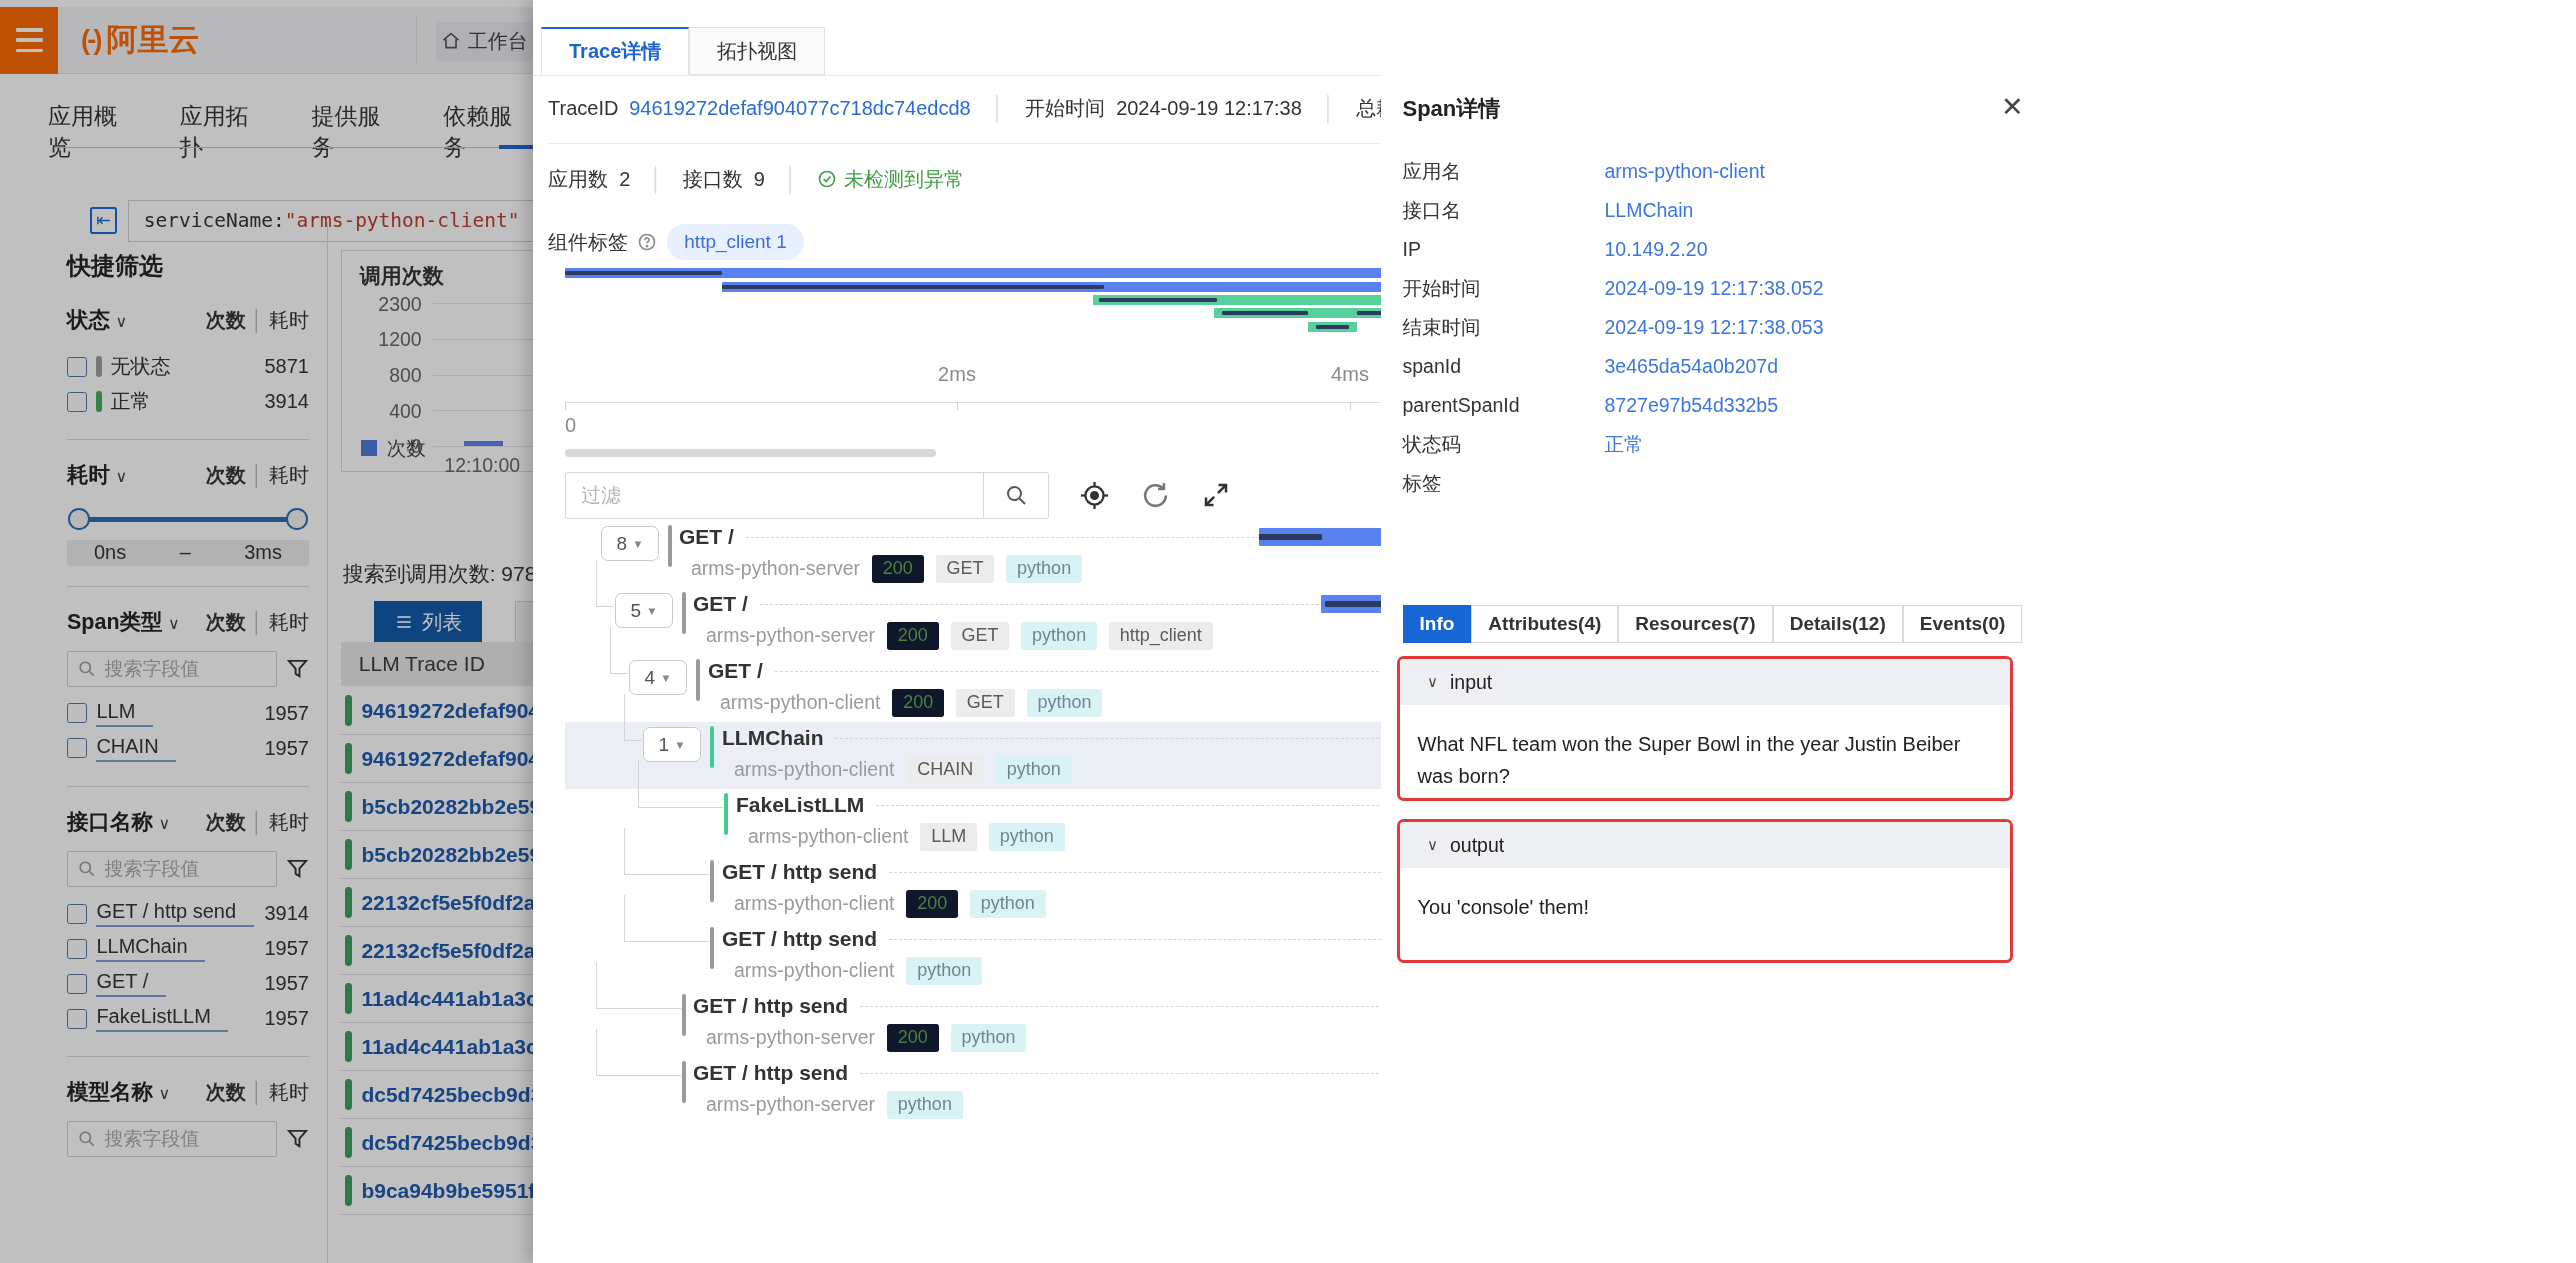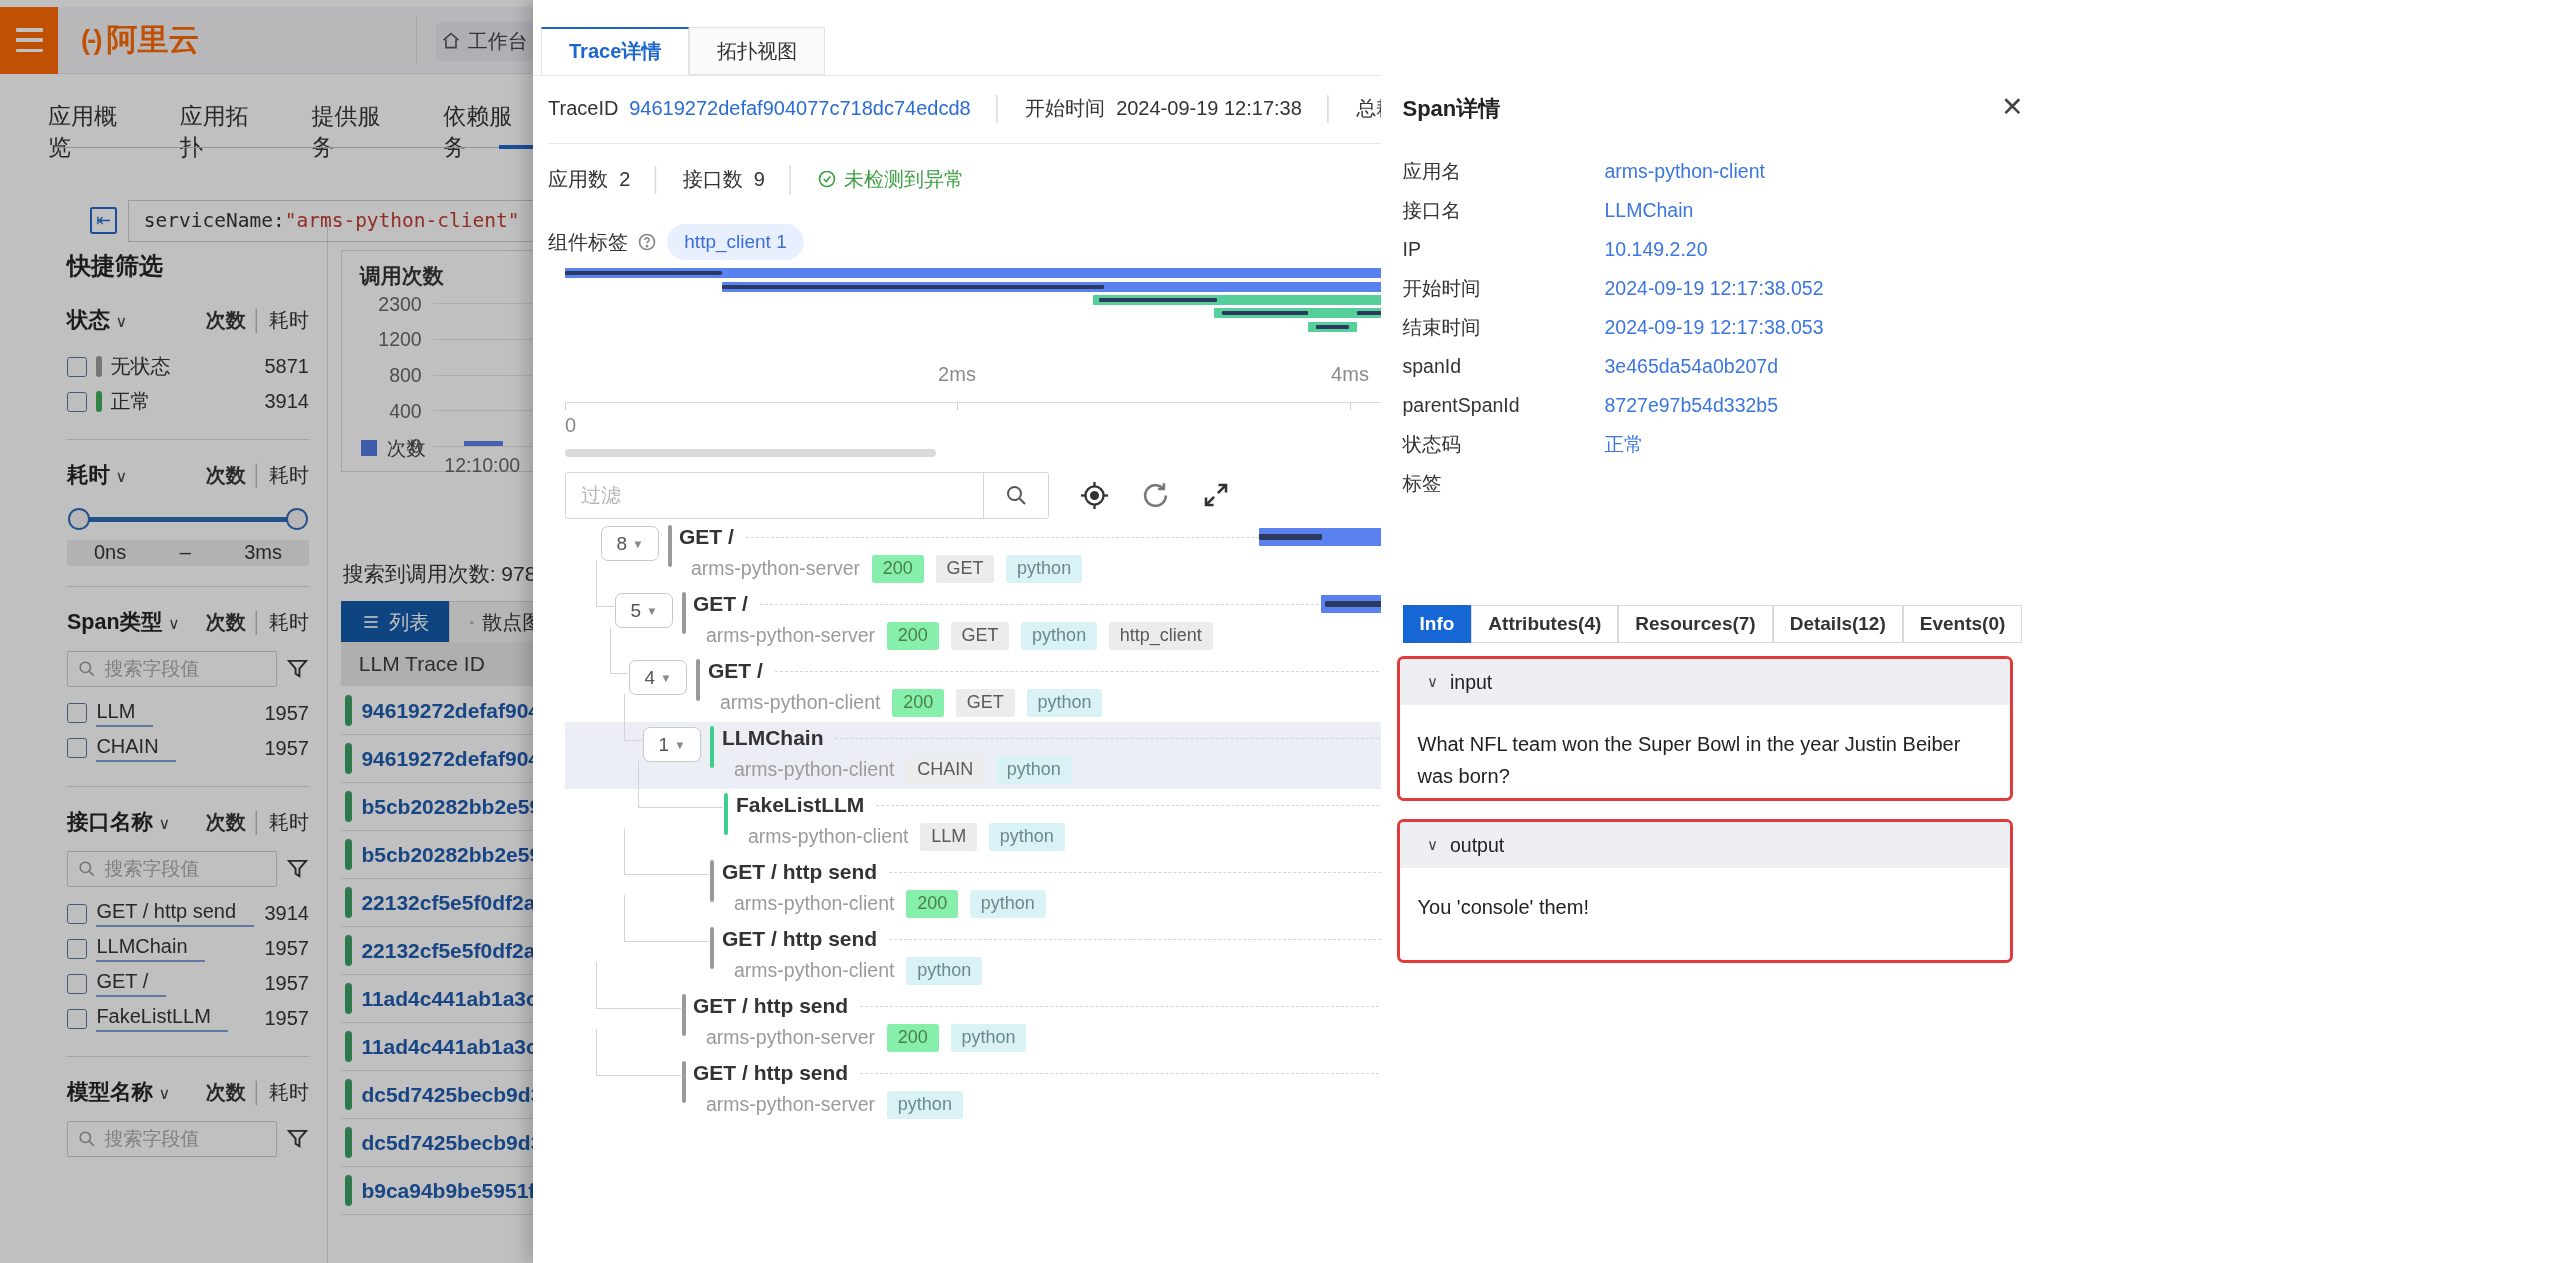--- a/index.html
+++ b/index.html
@@ -53,21 +53,21 @@
   #chart-box { position:absolute; left:1.3px; top:250px; width:202px; height:222px; border:0.7px solid #d9d9d9; background:#fff; }
   #chart-title { position:absolute; left:17.5px; top:10.8px; font-size:21px; font-weight:bold; color:#333; }
   .ytick { position:absolute; width:74px; text-align:right; font-size:19.5px; color:#666; }
   .gline { position:absolute; left:91px; right:0; height:0.7px; background:#e7e7e7; }
   #chart-bar { position:absolute; background:#5a81e8; }
   #chart-xtick { position:absolute; font-size:19.5px; color:#666; }
   #chart-legend { position:absolute; left:19px; bottom:9.4px; display:flex; align-items:center; gap:9.4px; font-size:19.5px; color:#444; }
   #chart-legend .sq { width:16px; height:16px; background:#4f7ade; }
   #result-line { position:absolute; left:2.7px; top:560px; font-size:21px; color:#333; white-space:nowrap; }
   #list-tabs { position:absolute; left:1.3px; top:601px; display:flex; }
-  .ltab { height:42px; display:flex; align-items:center; justify-content:flex-start; gap:8px; font-size:20px; padding:0 20px; white-space:nowrap; }
+  .ltab { height:42px; display:flex; align-items:center; justify-content:flex-start; gap:8px; font-size:20px; padding:0 20px; white-space:nowrap;margin-left:33px; }
   .ltab.on { background:#0f5aa8; color:#fff; }
   .ltab.off { background:#f2f2f2; color:#333; border:0.7px solid #d5d5d5; width:114px; }
   #trace-header { position:absolute; left:1.3px; top:642px; width:202px; height:44px; background:#e9e9e9; display:flex; align-items:center; padding-left:17.5px; font-size:21px; color:#3a3a3a; }
   #trace-rows { position:absolute; left:1.3px; top:687px; width:202px; }
   .t-row { height:48px; display:flex; align-items:center; border-bottom:0.7px solid #dfdfdf; }
   .t-row .st { width:6.7px; height:31px; border-radius:3.4px; background:#3a9e63; margin:0 9.4px 0 4px; flex:none; }
   .t-row .id { font-size:21px; font-weight:bold; color:#1d59ad; white-space:nowrap; }
 
   #mask { position:absolute; left:0; top:0; width:533px; height:1263px; background:rgba(10,12,16,0.26); }
 
@@ -117,21 +117,21 @@
   .conn { position:absolute; border-left:0.7px solid #d4d4d4; border-bottom:0.7px solid #d4d4d4; }
   .badge { position:absolute; top:5.4px; width:58px; height:35px; border:1.3px solid #c9c9c9; border-radius:6.7px; background:#fff; display:flex; align-items:center; justify-content:center; gap:5.4px; font-size:19px; color:#555; }
   .badge .tri { font-size:11.4px; color:#888; }
   .accent { position:absolute; top:4px; width:4px; height:42px; border-radius:2px; }
   .wf-title { position:absolute; top:1.3px; height:30px; right:0; display:flex; align-items:center; }
   .wf-title .nm { font-size:21px; font-weight:bold; color:#333; white-space:nowrap; }
   .wf-title .leader { flex:1; border-top:1.3px dashed #d4d4d4; margin-left:12px; height:0; }
   .wf-meta { position:absolute; top:32px; height:31px; display:flex; align-items:center; gap:12px; }
   .wf-meta .svc { font-size:19.5px; color:#9a9a9a; white-space:nowrap; }
   .tag { height:28px; display:flex; align-items:center; padding:0 10.8px; border-radius:2.7px; font-size:18px; }
-  .tag.green { background:#86efac; color:#4c8045; }
+  .tag.green { background:#0f172a; color:#4c8045; }
   .tag.gray  { background:#ececec; color:#5a5a5a; }
   .tag.cyan  { background:#d8f2f5; color:#6b8a8d; }
   .wf-bar { position:absolute; top:7.4px; height:17.5px; border-radius:1.3px; }
   .wf-bar .dk { position:absolute; top:6px; height:5.4px; background:#2b3a5e; border-radius:1.3px; }
   .wf-durlab { position:absolute; top:7.4px; height:17.5px; line-height:17.5px; font-size:19.5px; color:#8e8e8e; background:#fff; padding:0 4px; white-space:nowrap; }
   .wf-row.sel .wf-durlab { background:transparent; }
 
   
   #span-panel { position:absolute; left:1381px; top:0; width:662px; height:1263px; background:#fff; }
   #sp-title { position:absolute; left:21.5px; top:94px; font-size:22px; font-weight:bold; color:#222; }

